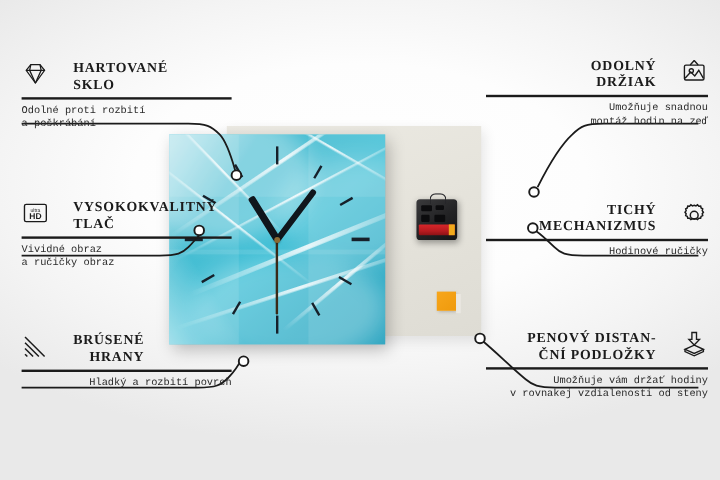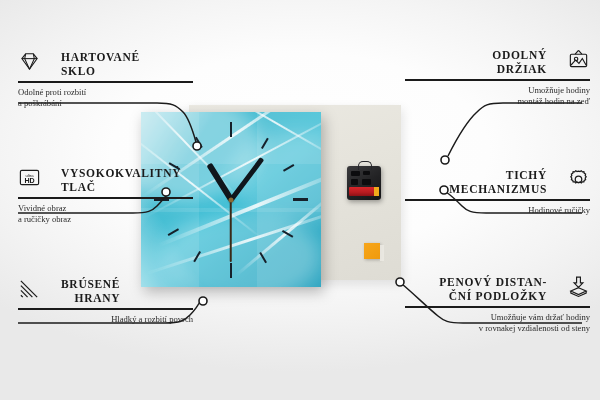--- a/index.html
+++ b/index.html
@@ -52,21 +52,21 @@
        background:rgba(235,233,226,.9);}
 
   
   .callout{position:absolute;width:175px;}
   .callout .head{display:flex;align-items:flex-start;gap:20px;}
   .callout .title{
     font-size:11.5px;line-height:14px;letter-spacing:.7px;color:#1b1b1b;
     font-weight:bold;text-transform:uppercase;
   }
   .callout .rule{height:1.6px;background:#1b1b1b;margin:3px 0 4px;}
-  .callout .desc{font-size:8.6px;line-height:11px;color:#2a2a2a;}
+  .callout .desc{font-size:8.6px;line-height:11px;color:#2a2a2a;font-family:Liberation Mono, monospace;}
   .ico{width:23px;height:23px;flex:0 0 23px;}
   .ico svg{display:block;width:23px;height:23px;}
 
   .left{left:18px;text-align:left;}
   .left .head{flex-direction:row;}
   .right{text-align:right;}
   .right .head{flex-direction:row;justify-content:flex-end;}
 
   .c1{top:50px;}
   .c2{top:166px;}
@@ -234,21 +234,21 @@
       <span class="ico">
         <svg viewBox="0 0 24 24" fill="none" stroke="#1b1b1b" stroke-width="1.2">
           <path d="M12 2.5 L8.5 6.5 M12 2.5 L15.5 6.5"></path>
           <rect x="3.5" y="6.5" width="17" height="13" rx="1.3"></rect>
           <circle cx="9.5" cy="11.5" r="1.8"></circle>
           <path d="M4 18 L9 12.5 L12.5 16 L16 11 L20 18"></path>
         </svg>
       </span>
     </div>
     <div class="rule"></div>
-    <div class="desc">Umožňuje hodiny</div>
+    <div class="desc">Umožňuje snadnou</div>
     <div class="desc">montáž hodin na zeď</div>
   </div>
 
   <div class="callout right c5">
     <div class="head">
       <div>
         <div class="title">TICHÝ</div>
         <div class="title">MECHANIZMUS</div>
       </div>
       <span class="ico">

